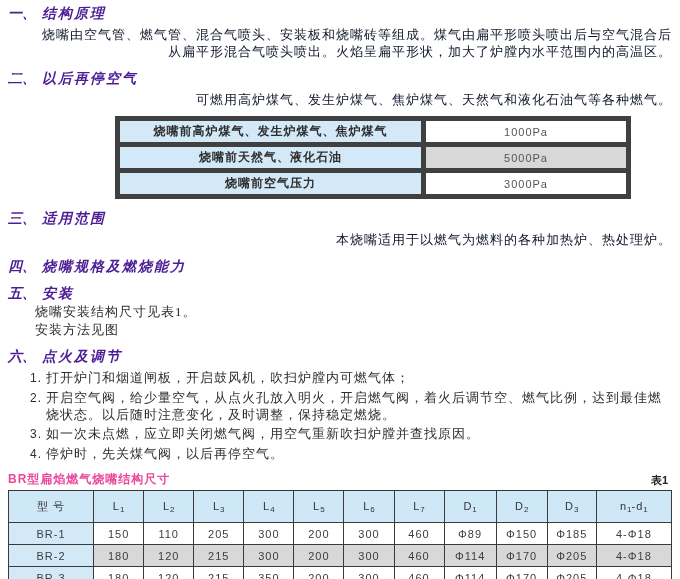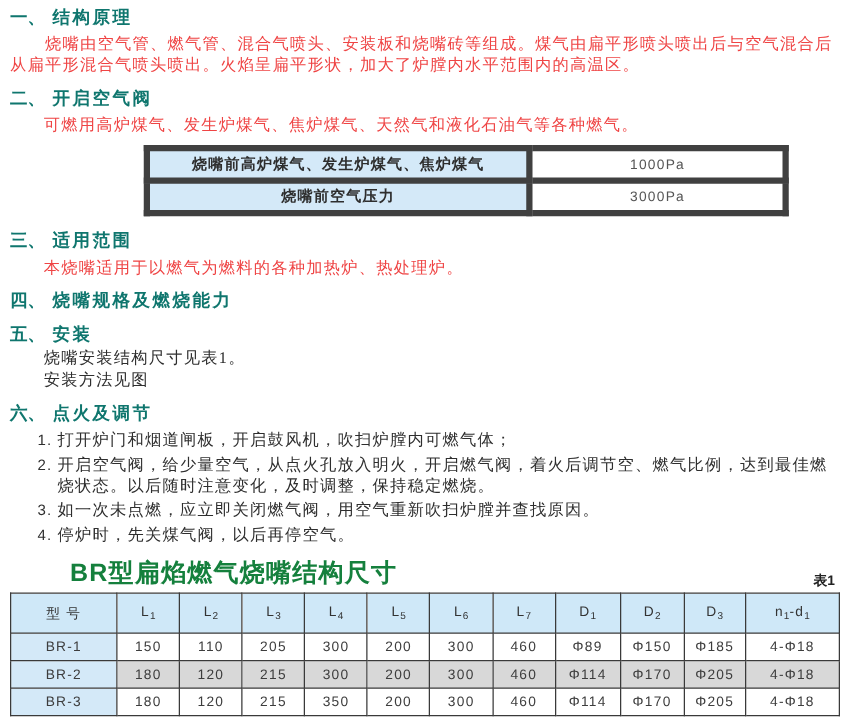--- a/index.html
+++ b/index.html
@@ -6,29 +6,30 @@
   body{
     width:680px;height:579px;background:#ffffff;overflow:hidden;
     font-family:"Liberation Serif","DejaVu Serif",serif;
     color:#2e2e2e;position:relative;
   }
   .page{padding:4px 8px 0 8px;width:664px;}
 
   
   .heading{
     font-family:"Liberation Sans","DejaVu Sans",sans-serif;
-    font-weight:bold;color:#0f766e;font-size:14px;
-    letter-spacing:2px;line-height:18px;margin:0;
+    font-weight:bold;color:#4c1d95;font-size:14px;
+    letter-spacing:2px;line-height:18px;margin:0;font-style:italic;
   }
   .heading .h-num{margin-right:6px;letter-spacing:0;}
 
   
   .para{
-    font-size:13px;line-height:17px;margin:4px 0 6px 0;color:#ef4444;
+    font-size:13px;line-height:17px;margin:4px 0 6px 0;color:#0f172a;
     letter-spacing:1px;
+    text-align:right;
   }
   .para.wrap{text-indent:28px;}
   .para.inset{margin-left:27px;}
   .line-item{font-size:13px;line-height:16px;margin:2px 0 2px 27px;letter-spacing:1px;}
 
   
   .list{margin:4px 0 0 0;}
   .list-item{
     display:flex;align-items:flex-start;margin:1px 0 2px 22px;
     font-size:13px;line-height:17px;letter-spacing:1px;
@@ -58,21 +59,21 @@
   }
   .pressure-table td.pt-value.shade{background:#d8d8d8;}
 
   
   .dim-title-row{
     display:flex;justify-content:space-between;align-items:flex-end;
     margin:8px 0 2px 0;
   }
   .dim-title{
     font-family:"Liberation Sans","DejaVu Sans",sans-serif;
-    font-weight:bold;color:#15803d;font-size:20px;letter-spacing:1px;margin-left:48px;
+    font-weight:bold;color:#ec4899;font-size:12px;letter-spacing:1px;
   }
   .dim-label{
     font-family:"Liberation Sans","DejaVu Sans",sans-serif;
     font-weight:bold;color:#222222;font-size:11px;padding-right:4px;
   }
 
   
   .dim-table{
     width:664px;border:1px solid #333333;table-layout:fixed;
     font-family:"Liberation Sans","DejaVu Sans",sans-serif;
@@ -97,27 +98,31 @@
 <body>
 
 <div class="page">
 
   <div class="sec first">
     <div class="heading"><span class="h-num">一、</span><span>结构原理</span></div>
     <p class="para wrap">烧嘴由空气管、燃气管、混合气喷头、安装板和烧嘴砖等组成。煤气由扁平形喷头喷出后与空气混合后从扁平形混合气喷头喷出。火焰呈扁平形状，加大了炉膛内水平范围内的高温区。</p>
   </div>
 
   <div class="sec">
-    <div class="heading"><span class="h-num">二、</span><span>开启空气阀</span></div>
+    <div class="heading"><span class="h-num">二、</span><span>以后再停空气</span></div>
     <p class="para inset">可燃用高炉煤气、发生炉煤气、焦炉煤气、天然气和液化石油气等各种燃气。</p>
     <table class="pressure-table">
       <tbody>
           <tr>
             <td class="pt-label">烧嘴前高炉煤气、发生炉煤气、焦炉煤气</td>
             <td class="pt-value">1000Pa</td>
+          </tr>
+          <tr>
+            <td class="pt-label">烧嘴前天然气、液化石油</td>
+            <td class="pt-value shade">5000Pa</td>
           </tr>
           <tr>
             <td class="pt-label">烧嘴前空气压力</td>
             <td class="pt-value">3000Pa</td>
           </tr>
         </tbody>
     </table>
   </div>
 
   <div class="sec">

